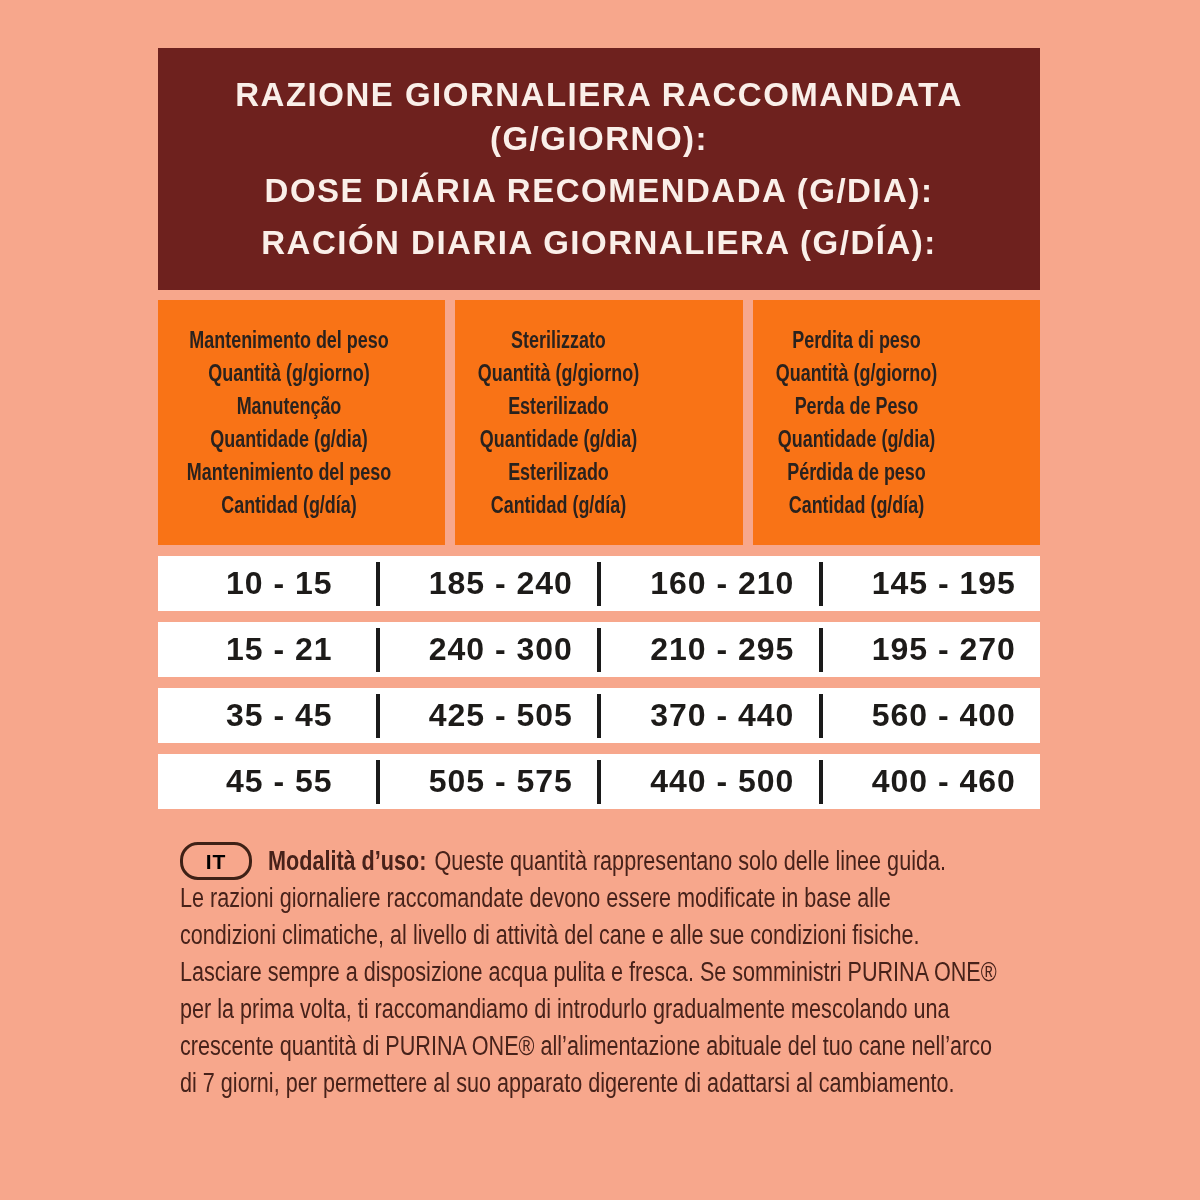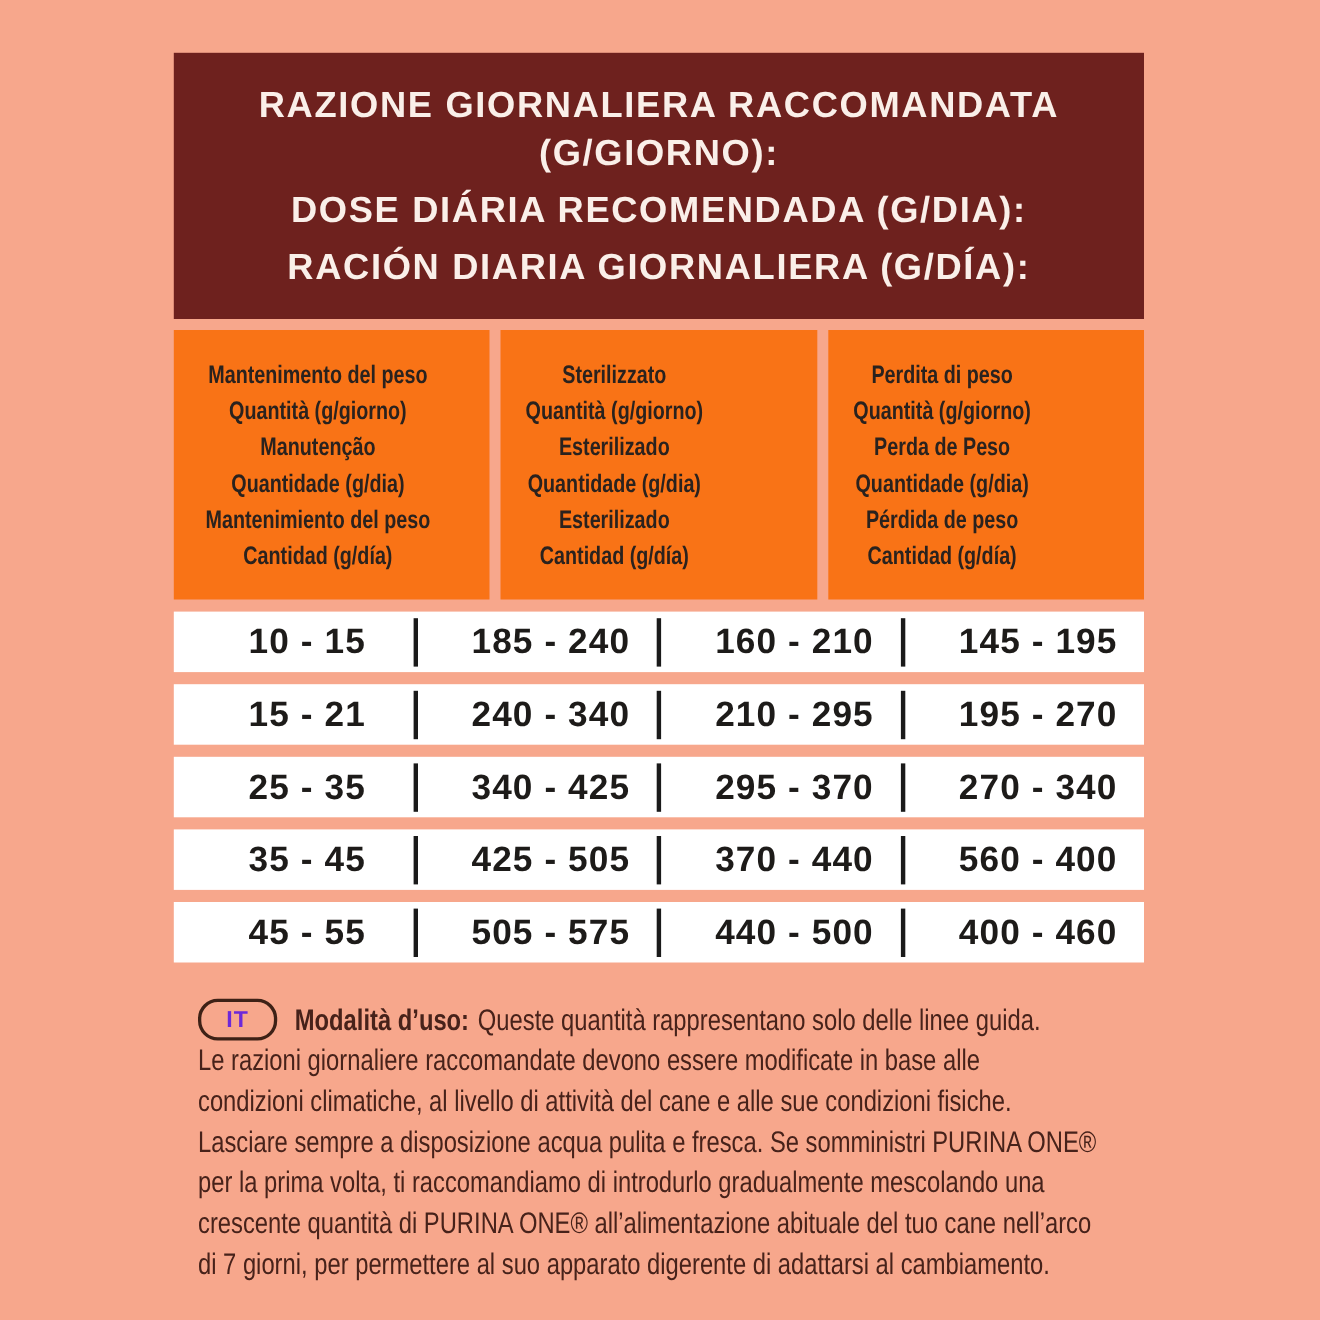--- a/index.html
+++ b/index.html
@@ -90,21 +90,21 @@
   }
   .fline.first{
     display:flex;align-items:center;
   }
   .badge{
     display:inline-flex;align-items:center;justify-content:center;
     width:66px;height:32px;
     border:3px solid #3E2116;
     border-radius:18px;
     font-size:21px;font-weight:bold;letter-spacing:1px;
-    color:#6d28d9;
+    color:#000000;
     margin-right:16px;
     flex:0 0 auto;
   }
   .squish-inline{
     display:inline-block;
     transform:scaleX(0.8);
     transform-origin:0 50%;
     white-space:nowrap;
   }
   .fhead{
@@ -159,36 +159,27 @@
         <div class="tcell">185 - 240</div>
         <div class="vsep"></div>
         <div class="tcell">160 - 210</div>
         <div class="vsep"></div>
         <div class="tcell">145 - 195</div>
       </div>
 
       <div class="trow">
         <div class="tcell">15 - 21</div>
         <div class="vsep"></div>
-        <div class="tcell">240 - 340</div>
+        <div class="tcell">240 - 300</div>
         <div class="vsep"></div>
         <div class="tcell">210 - 295</div>
         <div class="vsep"></div>
         <div class="tcell">195 - 270</div>
       </div>
 
-      <div class="trow">
-        <div class="tcell">25 - 35</div>
-        <div class="vsep"></div>
-        <div class="tcell">340 - 425</div>
-        <div class="vsep"></div>
-        <div class="tcell">295 - 370</div>
-        <div class="vsep"></div>
-        <div class="tcell">270 - 340</div>
-      </div>
 
       <div class="trow">
         <div class="tcell">35 - 45</div>
         <div class="vsep"></div>
         <div class="tcell">425 - 505</div>
         <div class="vsep"></div>
         <div class="tcell">370 - 440</div>
         <div class="vsep"></div>
         <div class="tcell">560 - 400</div>
       </div>

